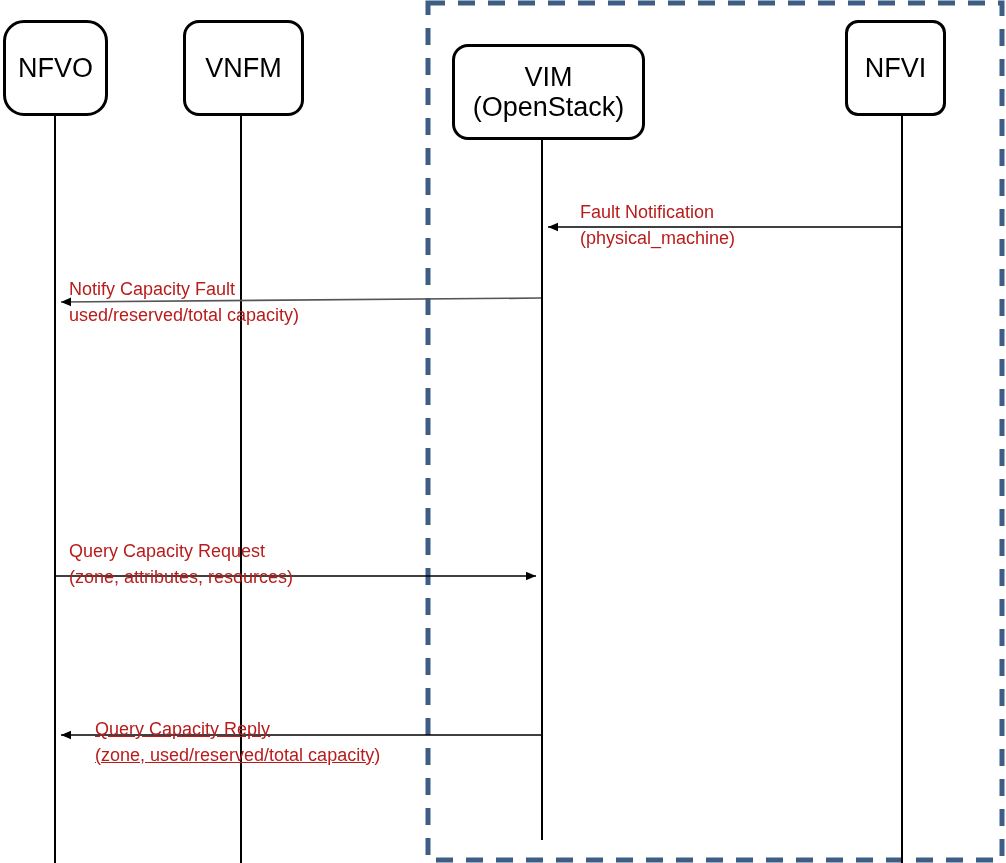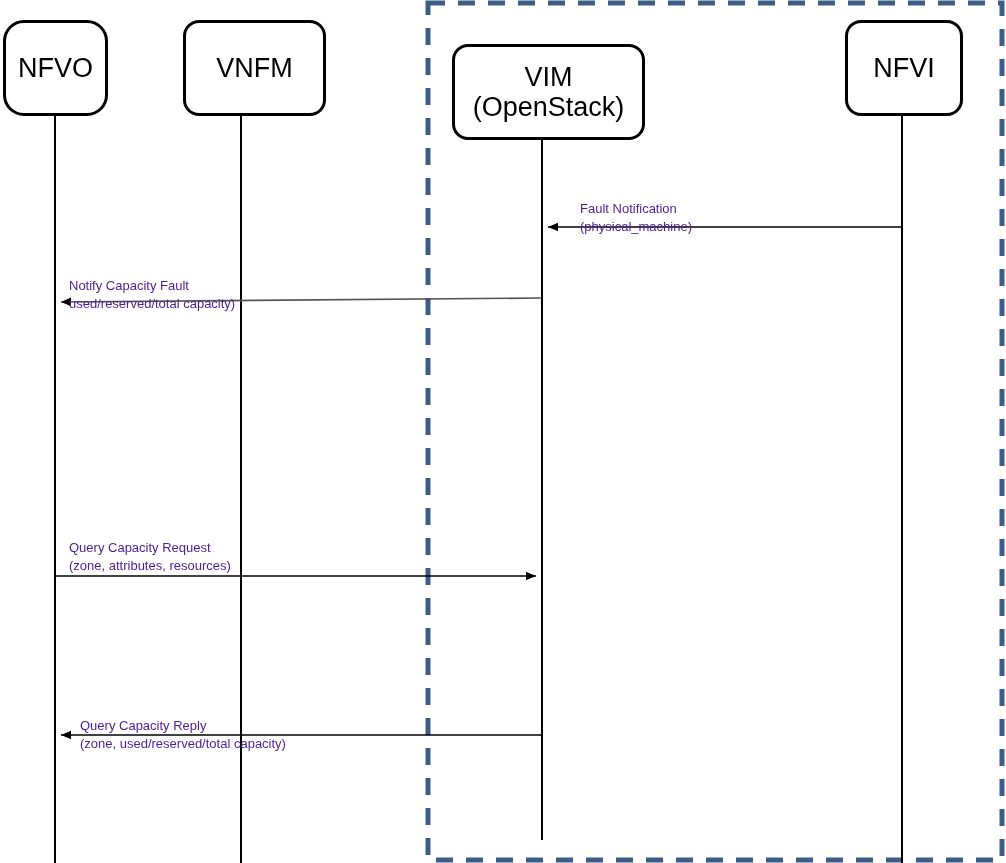--- a/index.html
+++ b/index.html
@@ -37,22 +37,22 @@
     line-height: 1.12;
   }
   .actor-label {
     font-size: 27px;
     color: #000000;
     text-align: center;
     white-space: nowrap;
   }
   .msg-label {
     position: absolute;
-    font-size: 13px;
-    color: #4c1d95;
+    font-size: 18px;
+    color: #b91c1c;
     white-space: nowrap;
     line-height: 1.42;
   }
 </style>
 </head>
 <body>
 
 <div id="canvas">
 
   <svg class="svg-layer" viewBox="0 0 1006 863" xmlns="http://www.w3.org/2000/svg">
@@ -78,46 +78,46 @@
 
     <line x1="56" y1="576" x2="536" y2="576" stroke="#000000" stroke-width="1.7" marker-end="url(#arrow-right)"></line>
 
     <line x1="541" y1="735" x2="61" y2="735" stroke="#000000" stroke-width="1.7" marker-end="url(#arrow-left)"></line>
   </svg>
 
   <div class="actor-box" style="left:3px; top:20px; width:105px; height:96px;border-radius:21px;">
     <div class="actor-label">NFVO</div>
   </div>
 
-  <div class="actor-box" style="left:183px; top:20px; width:143px; height:96px;">
+  <div class="actor-box" style="left:183px; top:20px; width:121px; height:96px;">
     <div class="actor-label">VNFM</div>
   </div>
 
   <div class="actor-box" style="left:452px; top:20px; width:193px; height:96px;margin-top:24px;">
     <div class="actor-label">VIM</div>
     <div class="actor-label">(OpenStack)</div>
   </div>
 
-  <div class="actor-box" style="left:845px; top:20px; width:118px; height:96px;">
+  <div class="actor-box" style="left:845px; top:20px; width:101px; height:96px;border-radius:13px;">
     <div class="actor-label">NFVI</div>
   </div>
 
   <div class="msg-label" style="left:580px; top:200px;">
     <div>Fault Notification</div>
     <div>(physical_machine)</div>
   </div>
 
   <div class="msg-label" style="left:69px; top:277px;">
     <div>Notify Capacity Fault</div>
     <div>used/reserved/total  capacity)</div>
   </div>
 
   <div class="msg-label" style="left:69px; top:539px;">
     <div>Query Capacity Request</div>
     <div>(zone, attributes, resources)</div>
   </div>
 
-  <div class="msg-label" style="left:80px; top:717px;">
+  <div class="msg-label" style="left:95px; top:717px;text-decoration:underline;">
     <div>Query Capacity Reply</div>
     <div>(zone, used/reserved/total  capacity)</div>
   </div>
 
 </div>
 
 </body></html>

